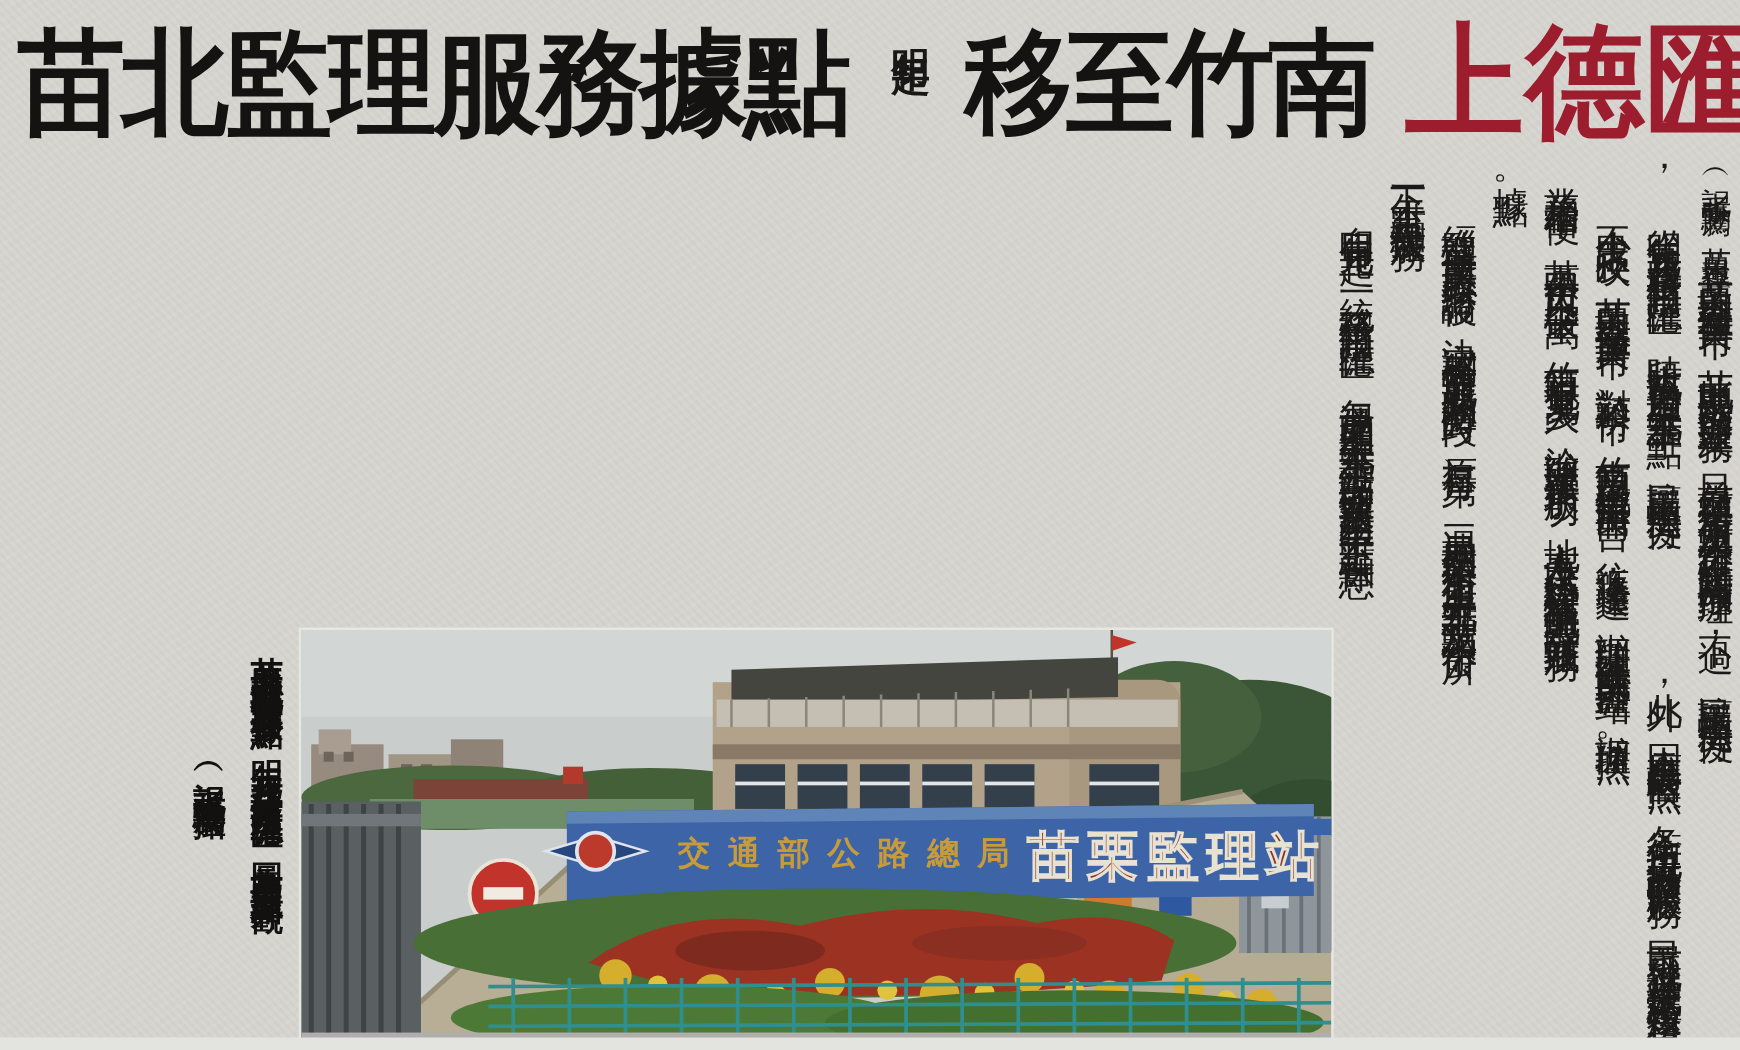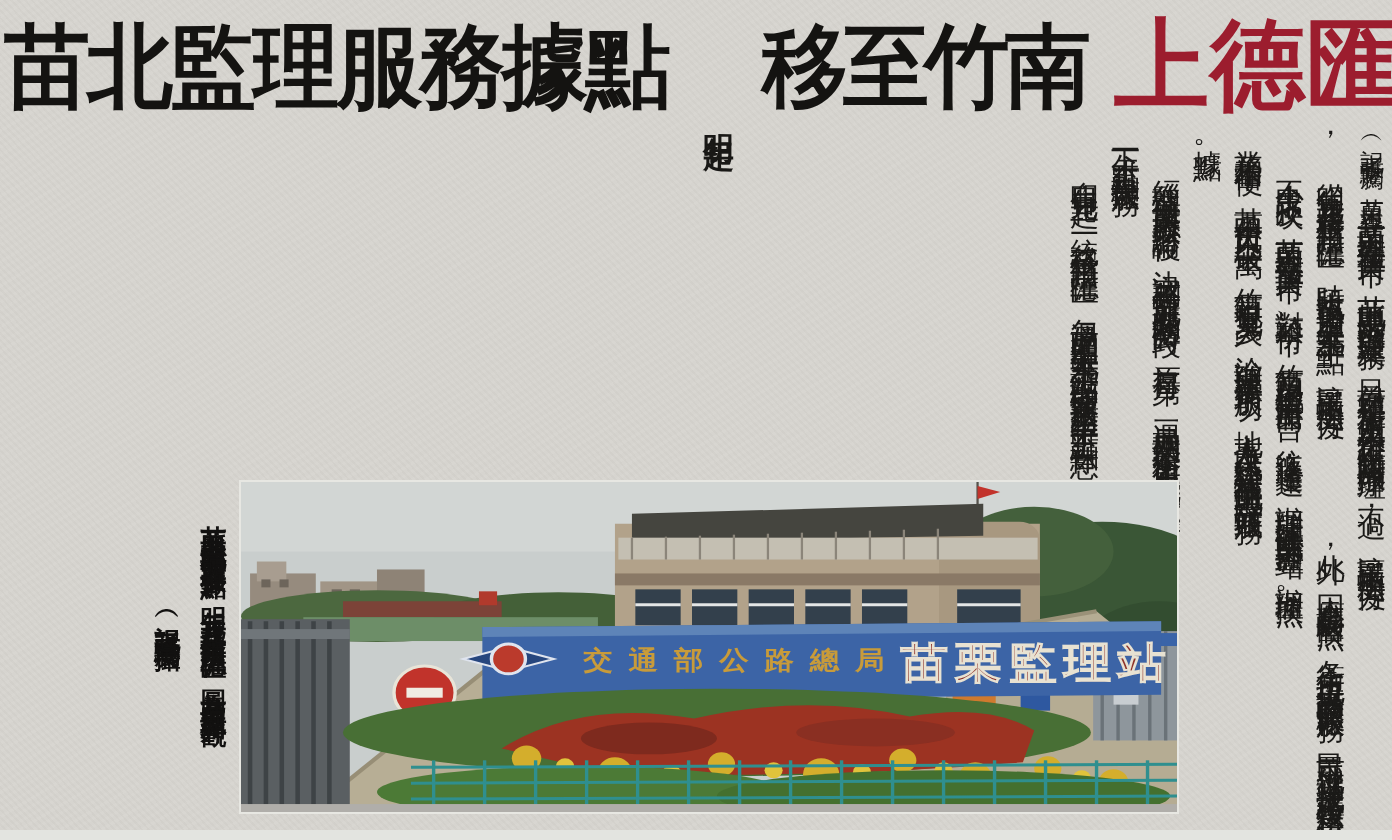--- a/index.html
+++ b/index.html
@@ -8,25 +8,24 @@
     position:relative;width:1392px;height:840px;
     background:
       repeating-linear-gradient(47deg, rgba(120,115,105,.045) 0 2px, rgba(0,0,0,0) 2px 5px),
       repeating-linear-gradient(-31deg, rgba(255,255,255,.05) 0 3px, rgba(0,0,0,0) 3px 7px),
       #d6d4cf;
     font-family:"Liberation Serif", serif;
     color:#1b1a18;
   }
   
   .headline-row{
-    position:absolute;left:4px;top:6px;height:122px;width:1374px;
+    position:absolute;left:14px;top:6px;height:122px;width:1374px;
     display:flex;align-items:center;gap:24px;
     font-family:"Liberation Sans", sans-serif;font-weight:900;
     white-space:nowrap;
-    text-align:right;
   }
   .hl-main{font-size:86px;letter-spacing:-3px;color:#141311;transform:scaleY(1.06);}
   .hl-prefix{
     writing-mode:vertical-rl;font-size:31px;letter-spacing:3px;
     height:104px;line-height:40px;color:#191816;margin-left:6px;font-weight:700;
   }
   .hl-sub{font-size:86px;letter-spacing:-5px;color:#141311;transform:scaleY(1.06);}
   .hl-red{font-size:95px;letter-spacing:1px;color:#9c1d2e;transform:scaleY(1.04);margin-left:4px;}
   
   .vtext{
@@ -49,21 +48,21 @@
   
   .caption-block{
     position:absolute;left:2px;top:505px;width:234px;height:332px;
     font-size:26px;font-weight:bold;letter-spacing:4px;line-height:46px;
     color:#121110;
   }
   .caption-block p{margin:0;}
   .credit{text-indent:96px;}
   
   .photo{
-    position:absolute;left:239px;top:480px;width:940px;height:334px;
+    position:absolute;left:239px;top:502px;width:828px;height:334px;
     border:2px solid #e7e7e2;box-sizing:border-box;background:#c9cecd;text-align:center;
   }
   .photo svg{display:block;width:100%;height:100%;}
   .bottom-strip{
     position:absolute;left:0;top:830px;width:1392px;height:10px;
     background:#e3e4e0;
   }
 </style>
 </head>
 <body>

